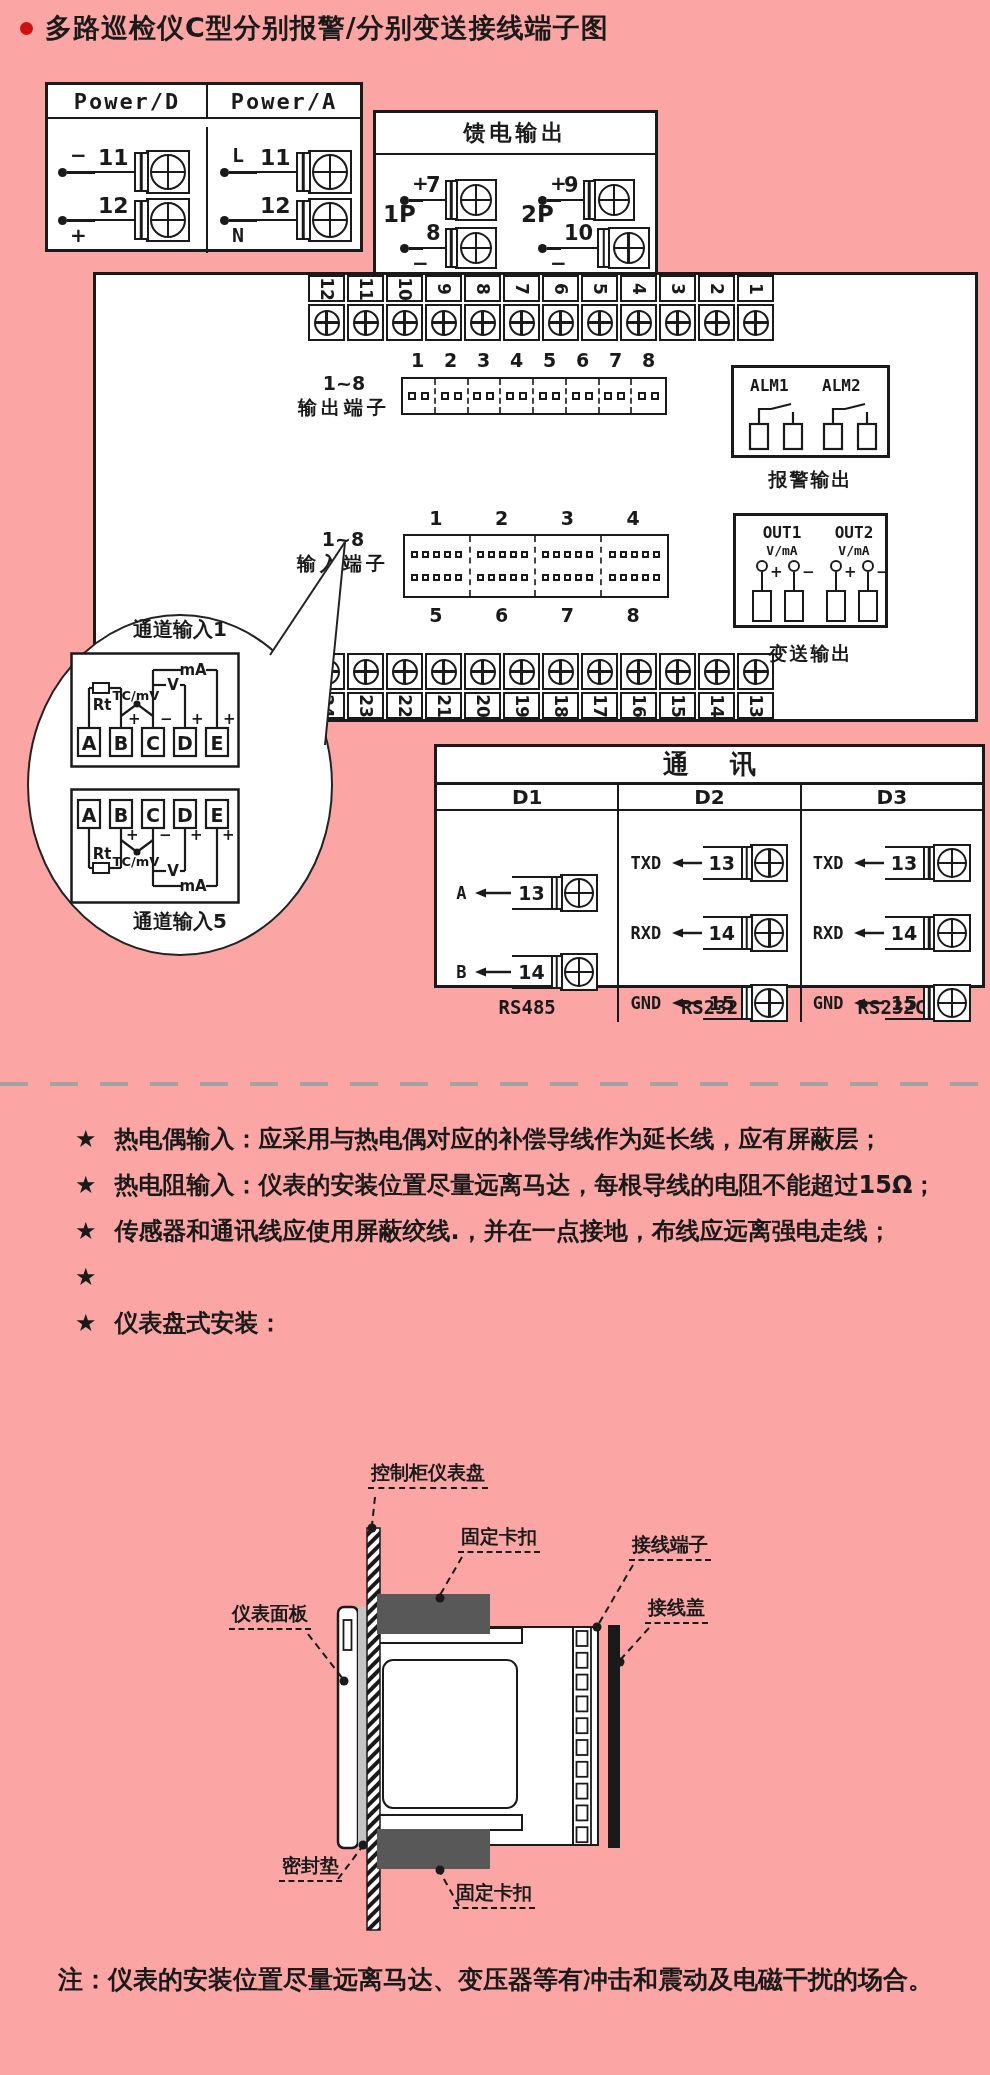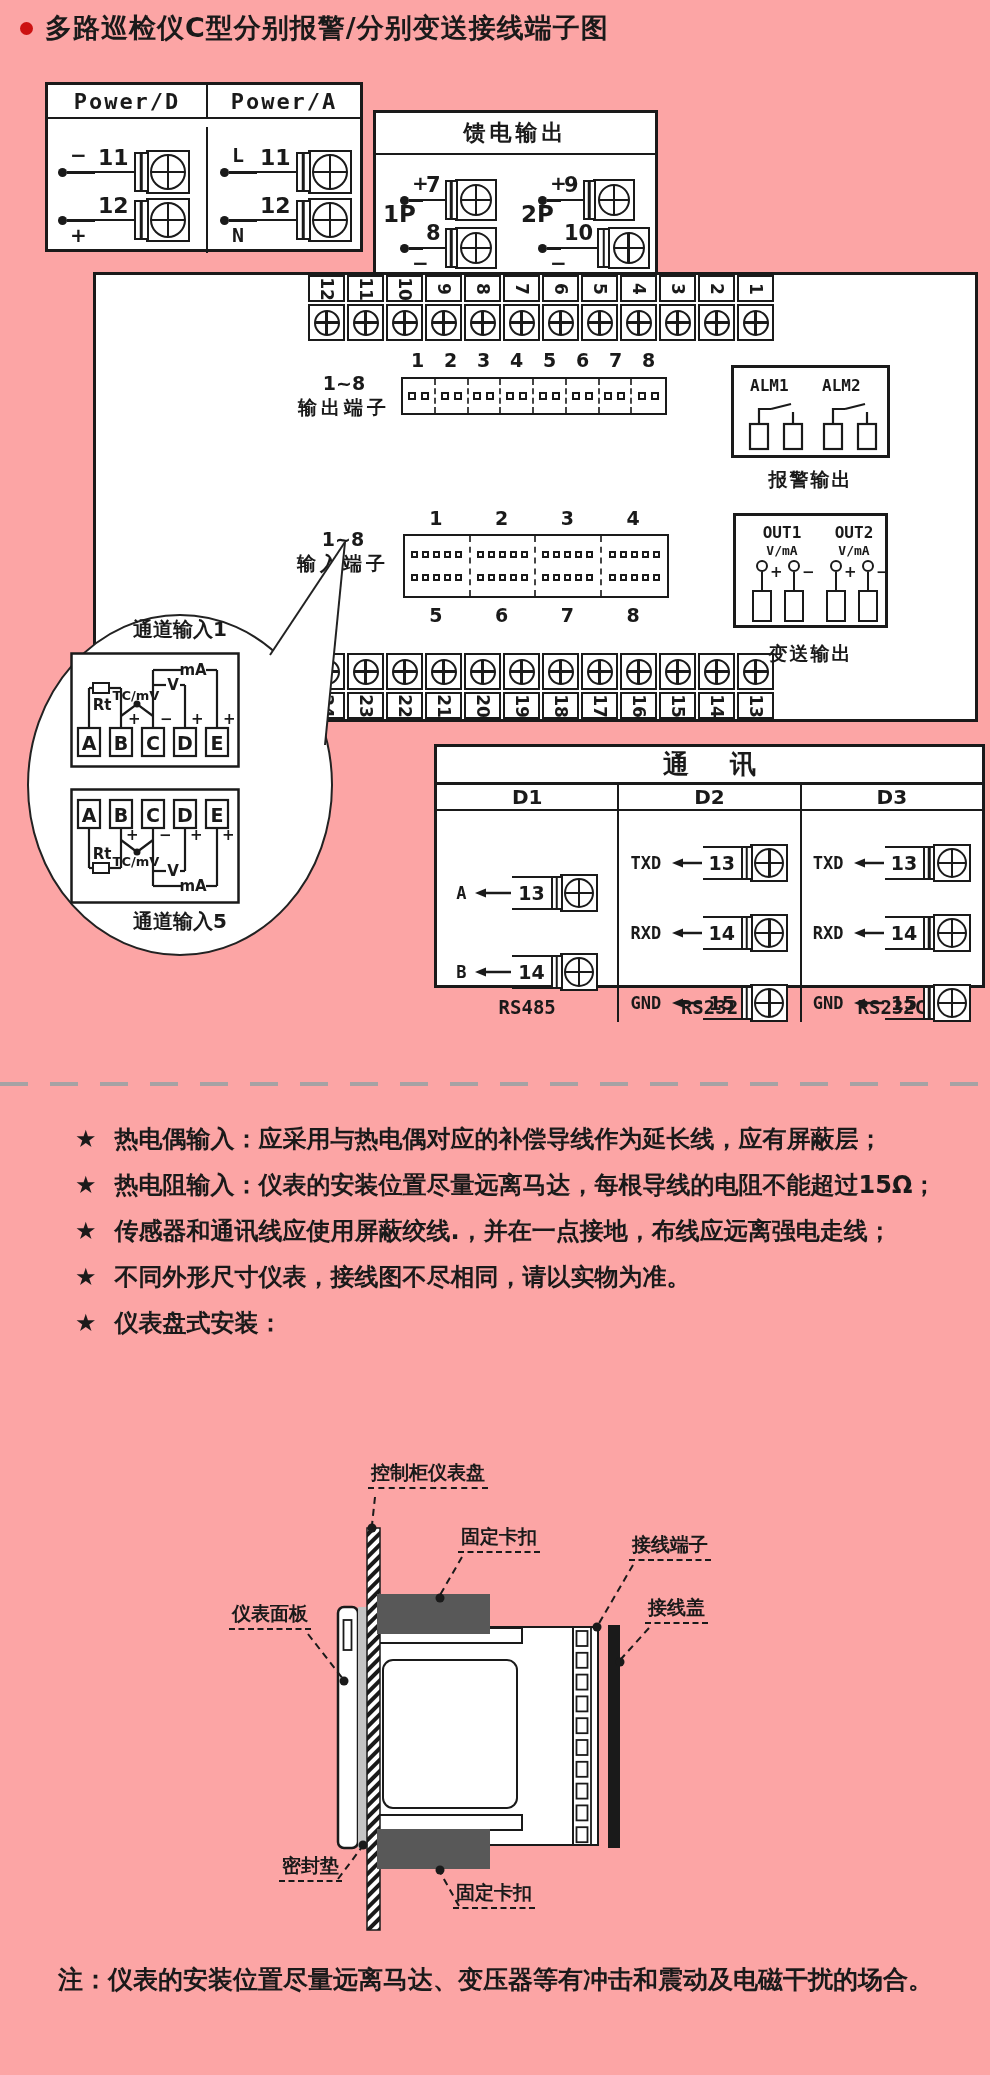--- a/index.html
+++ b/index.html
@@ -860,21 +860,20 @@
         <span>热电阻输入：仪表的安装位置尽量远离马达，每根导线的电阻不能超过15Ω；</span>
       </div>
 
       <div class="staritem">
         <span class="star">★</span>
         <span>传感器和通讯线应使用屏蔽绞线.，并在一点接地，布线应远离强电走线；</span>
       </div>
 
       <div class="staritem">
         <span class="star">★</span>
-        <span>不同外形尺寸仪表，接线图不尽相同，请以实物为准。</span>
       </div>
 
       <div class="staritem">
         <span class="star">★</span>
         <span>仪表盘式安装：</span>
       </div>
     </div>
 
 
   <div class="abs inst" style="left:150px; top:1455px; width:640px; height:520px;">

